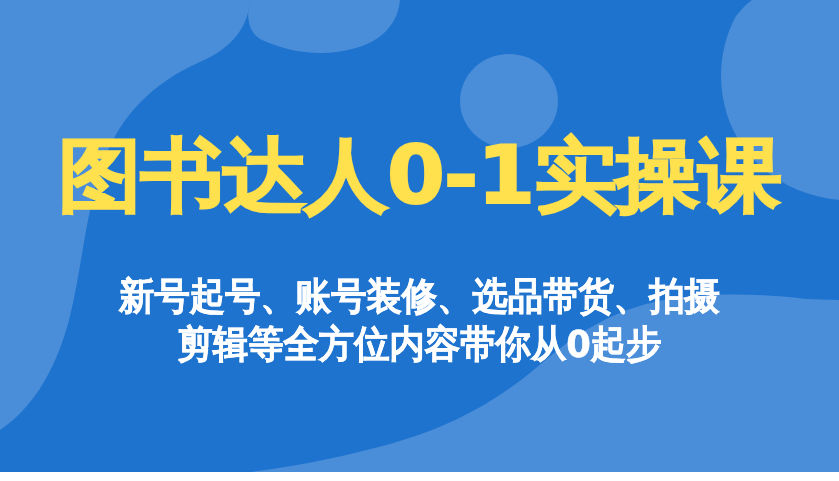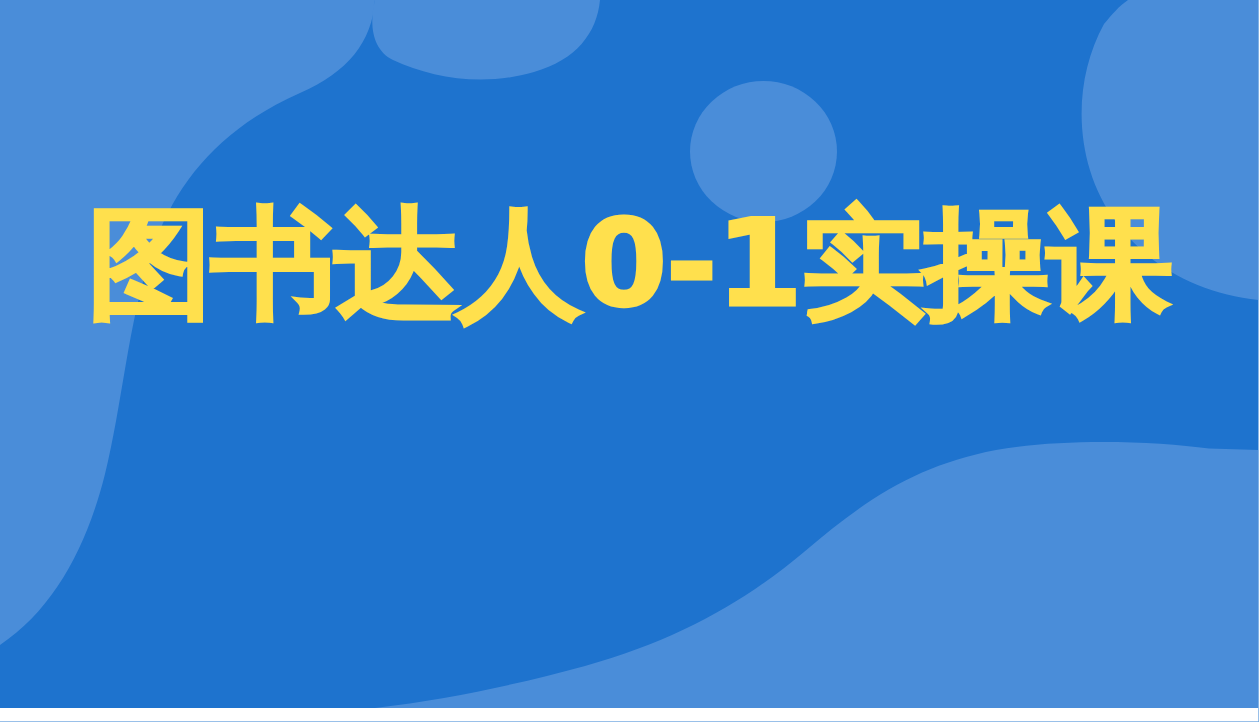--- a/index.html
+++ b/index.html
@@ -102,15 +102,19 @@
              C452,427 498,400 536,368 C578,332 612,310 664,300
              C708,292 770,294 806,299 Z"></path>
 
     <rect x="0" y="472" width="839" height="9" fill="#FFFFFF"></rect>
   </svg>
 
   <div id="content">
 
     <div id="title">图书达人0-1实操课</div>
 
+    <div id="subtitle">
+      <div class="sub-line">新号起号、账号装修、选品带货、拍摄</div>
+      <div class="sub-line">剪辑等全方位内容带你从0起步</div>
+    </div>
 
   </div>
 </div>
 
 </body></html>

